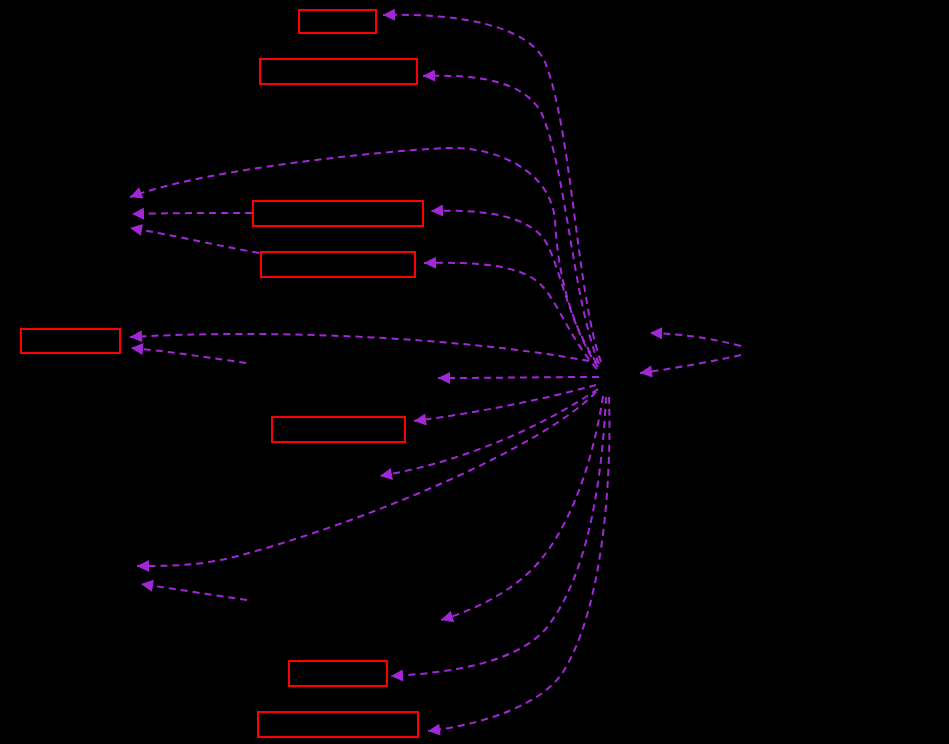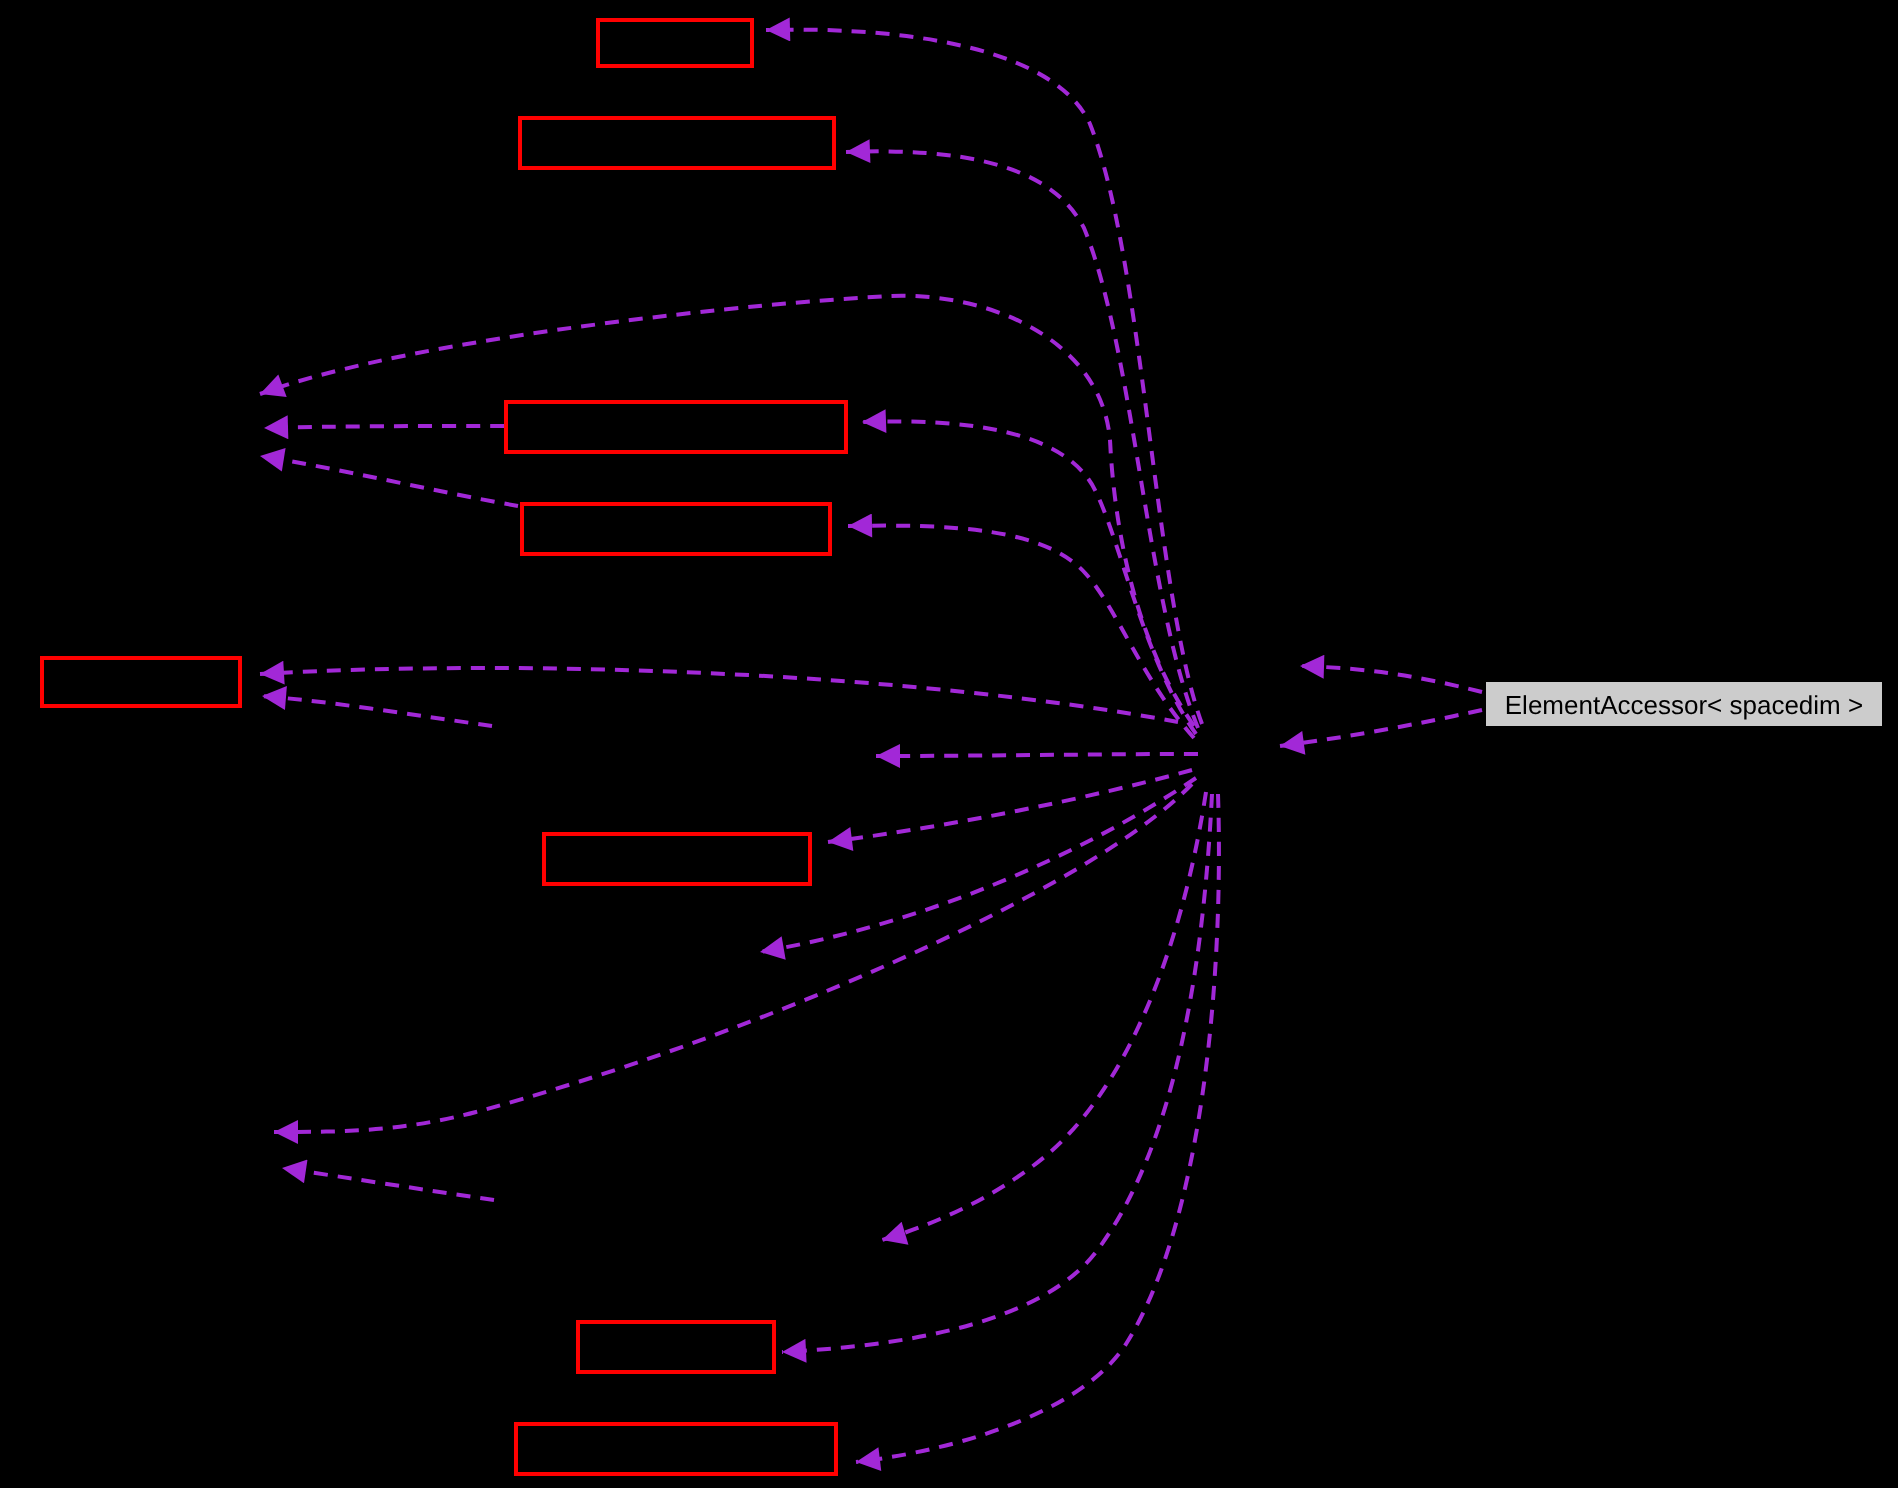--- a/index.html
+++ b/index.html
@@ -86,17 +86,14 @@
 
   <div class="red-node" style="left:298px; top:9px;  width:79px;  height:25px;"></div>
   <div class="red-node" style="left:259px; top:58px; width:159px; height:27px;"></div>
   <div class="red-node" style="left:252px; top:200px; width:172px; height:27px;"></div>
   <div class="red-node" style="left:260px; top:251px; width:156px; height:27px;"></div>
   <div class="red-node" style="left:20px;  top:328px; width:101px; height:26px;"></div>
   <div class="red-node" style="left:271px; top:416px; width:135px; height:27px;"></div>
   <div class="red-node" style="left:288px; top:660px; width:100px; height:27px;"></div>
   <div class="red-node" style="left:257px; top:711px; width:162px; height:27px;"></div>
 
-  <div class="label-node" style="left:742px; top:340px; width:200px; height:24px;">
-    <span>ElementAccessor&lt; spacedim &gt;</span>
-  </div>
 
 </div>
 
 </body></html>

